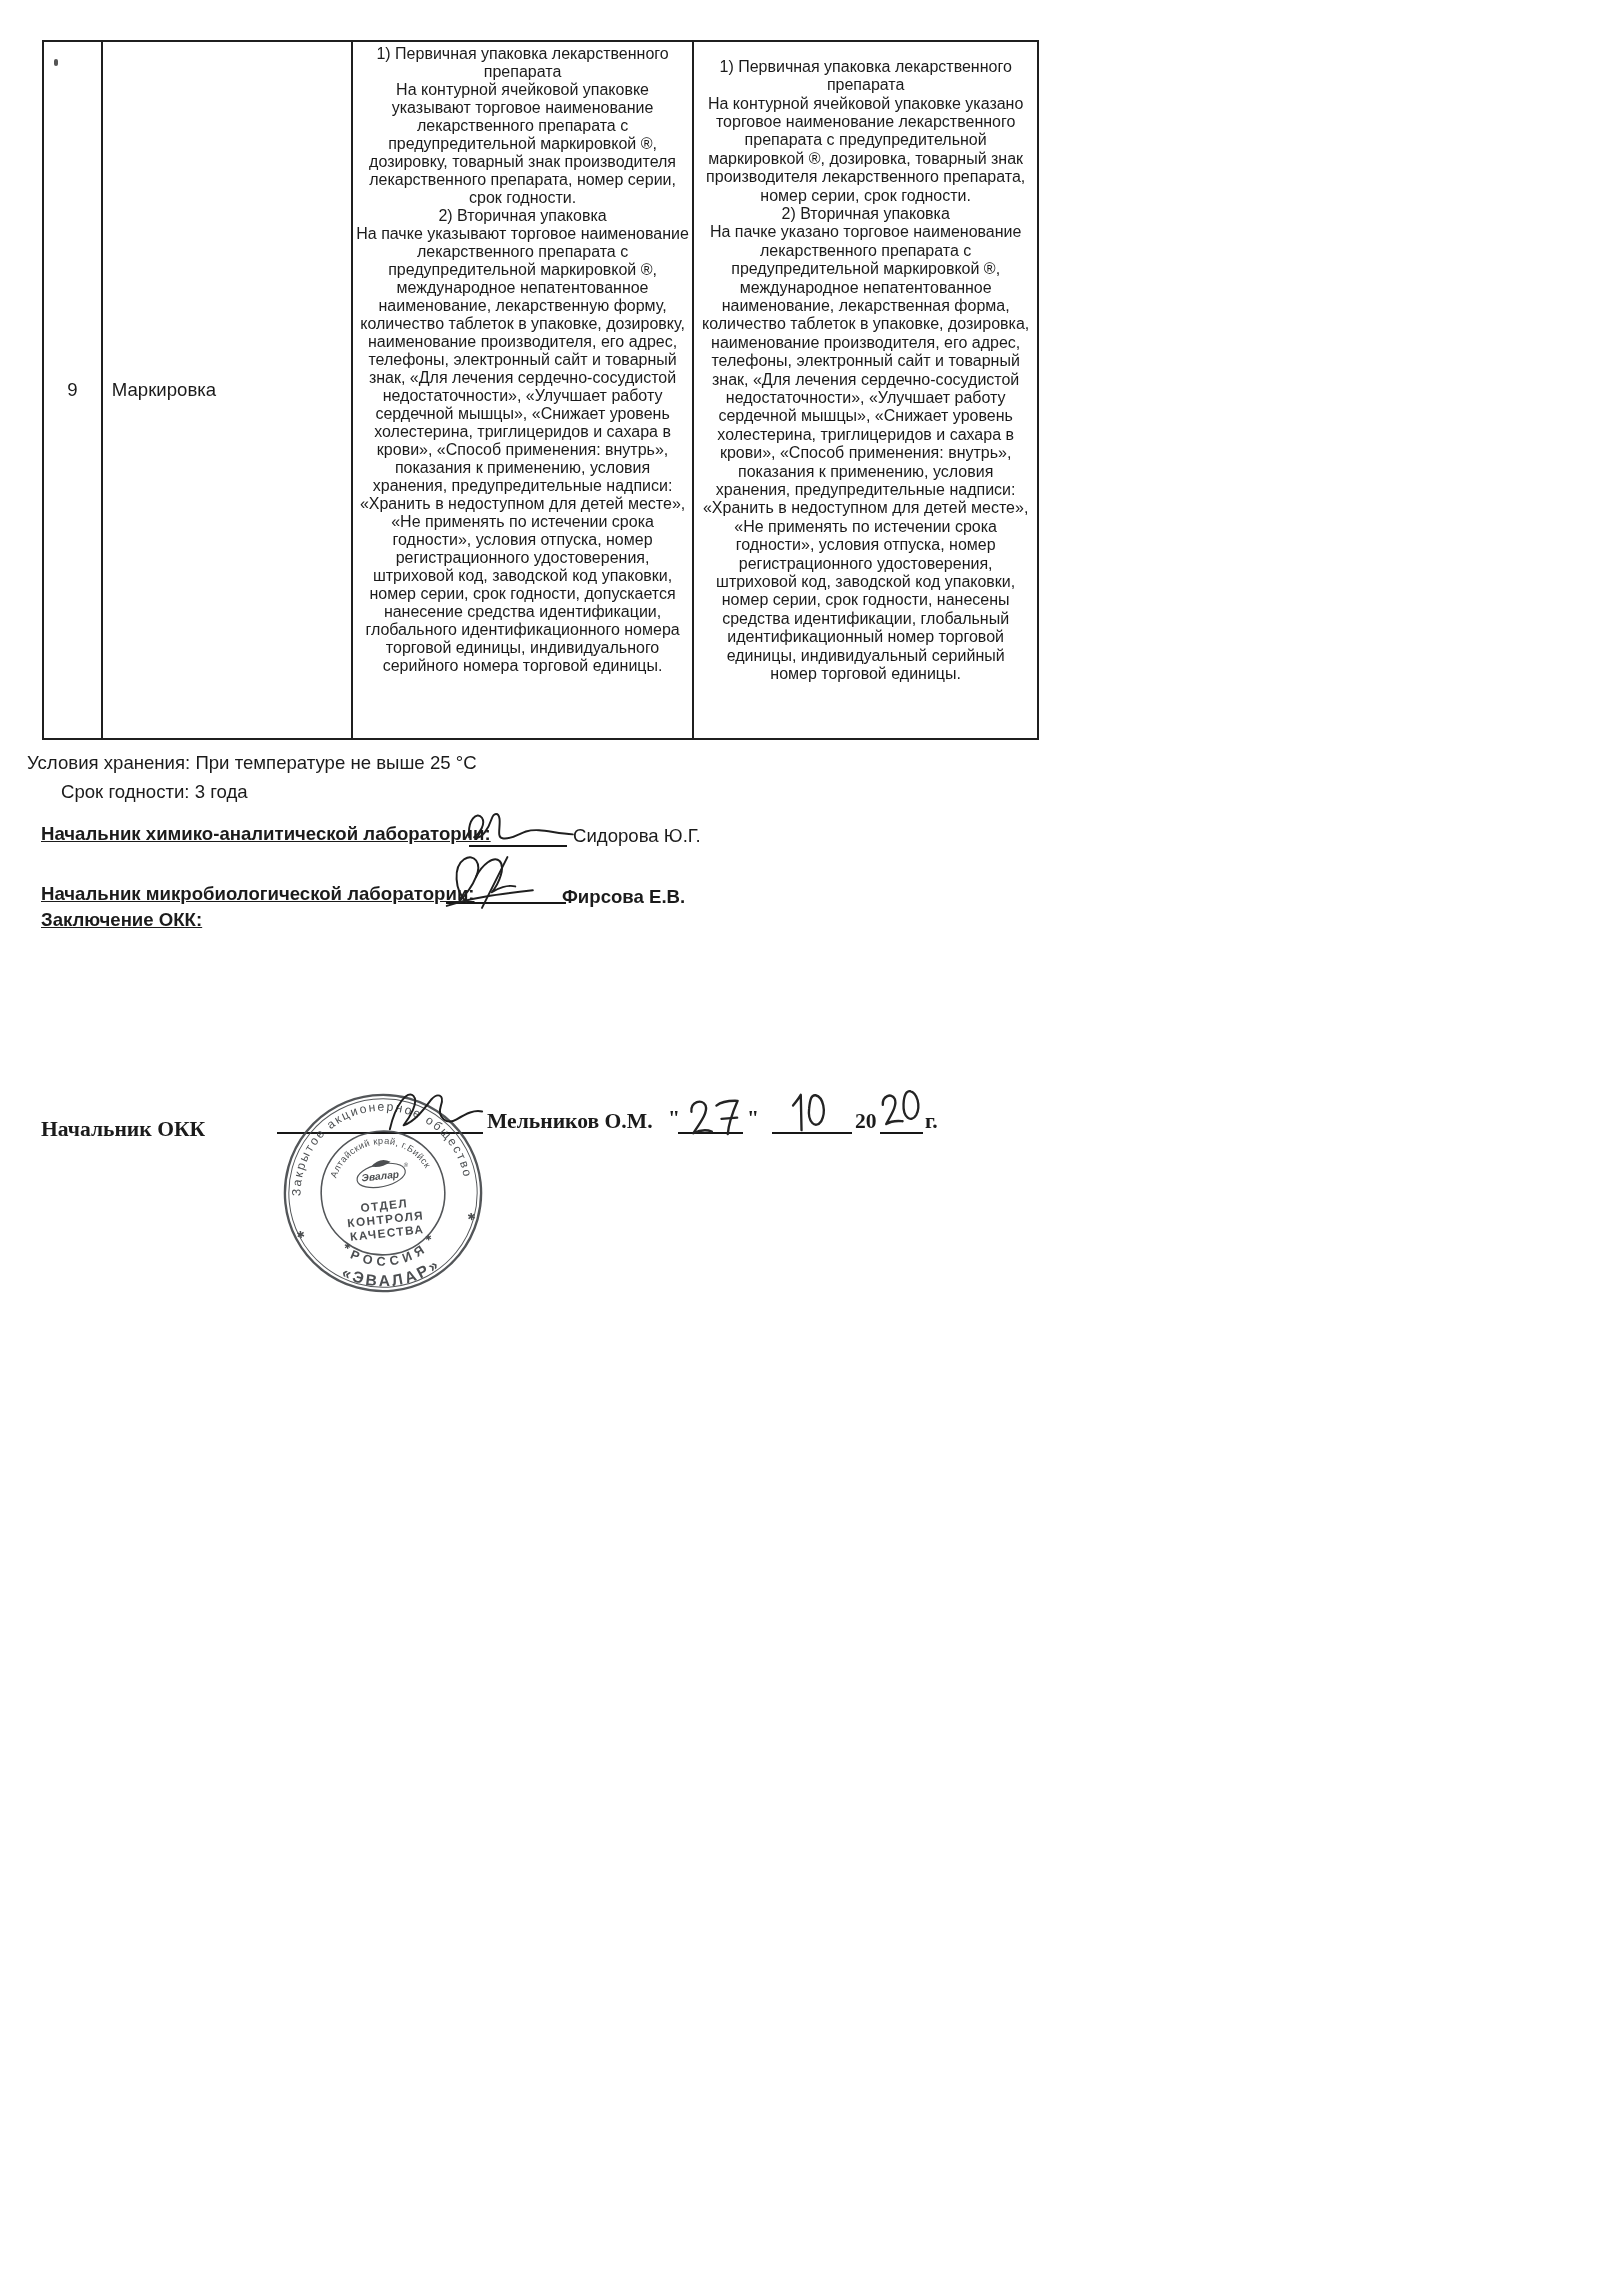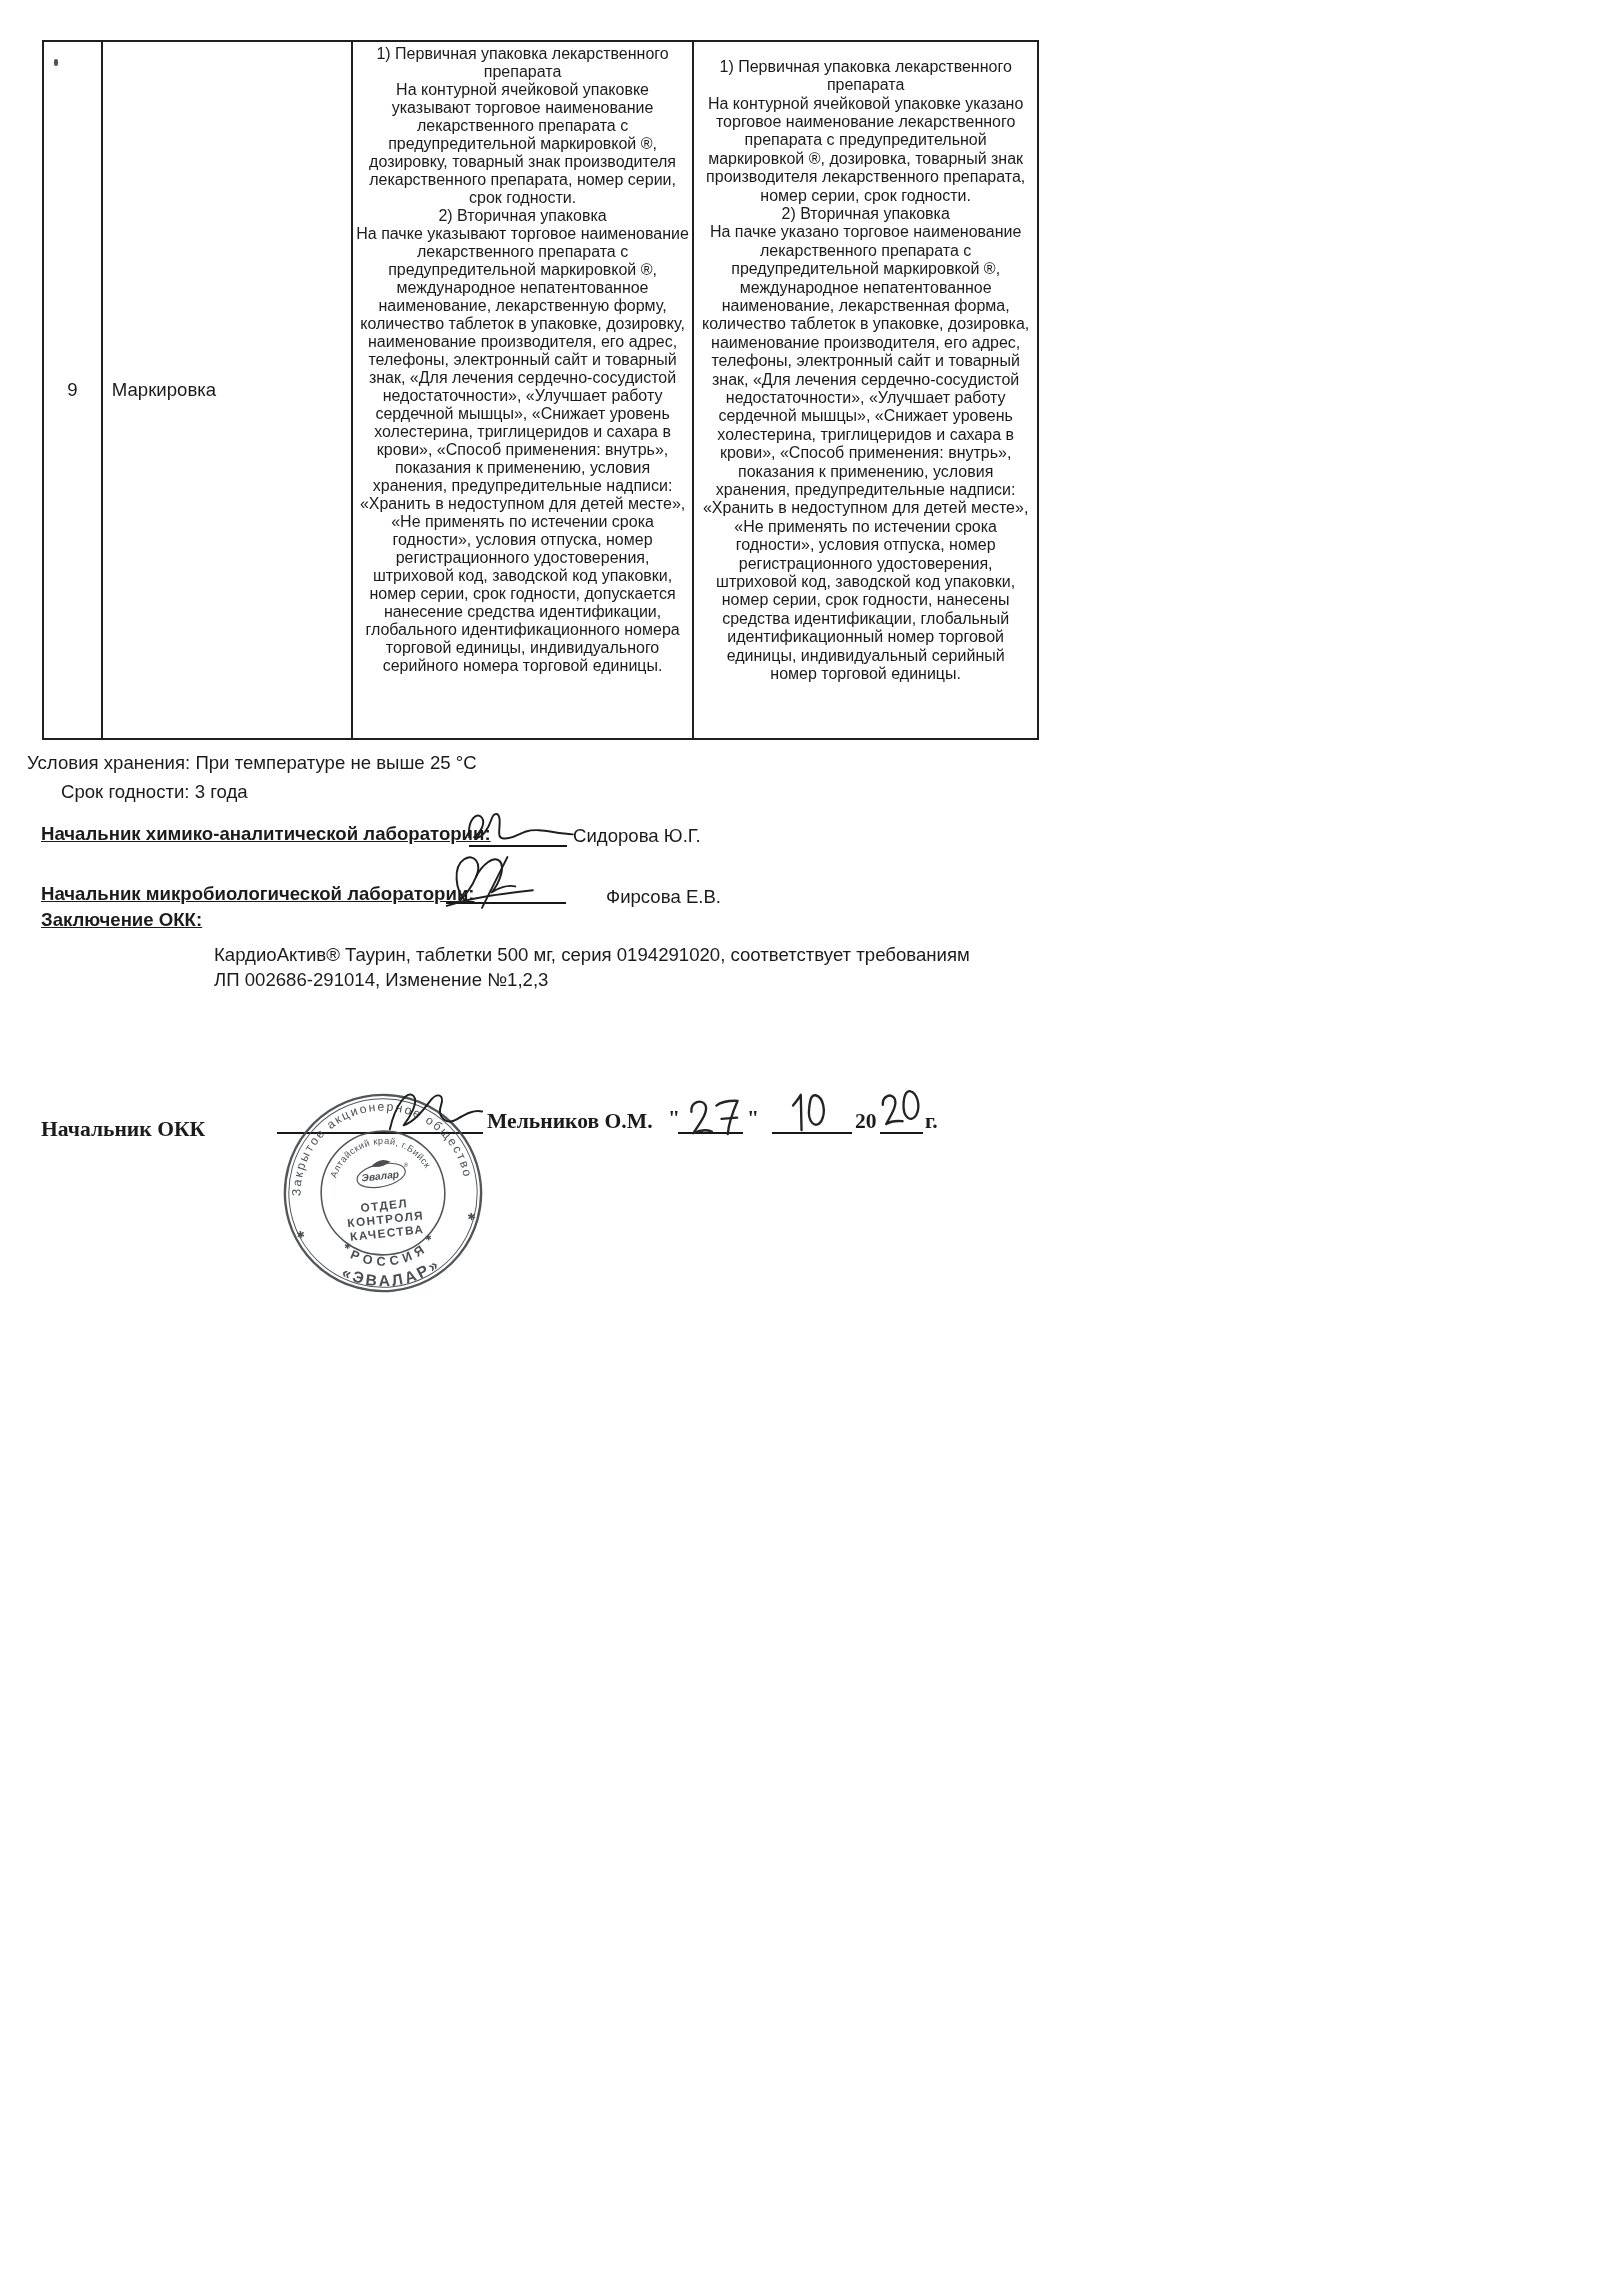--- a/index.html
+++ b/index.html
@@ -88,25 +88,23 @@
   <div class="abs t19" style="left:573px; top:825px;">Сидорова Ю.Г.</div>
 
   <div class="abs t19 bold-u" style="left:41px; top:883px;">Начальник микробиологической лаборатории:</div>
   <div class="uline" style="left:446px; top:902px; width:120px;"></div>
   <svg class="sig abs" style="left:439px; top:851px;" width="129" height="63" viewBox="0 0 132 64">
     <path d="M28,52 C16,40 14,16 26,8 C36,2 44,12 38,26 C34,36 26,46 20,52"></path>
     <path d="M38,26 C44,14 56,4 62,10 C68,16 62,32 54,42 C60,38 70,34 78,36"></path>
     <path d="M8,56 C30,48 60,44 96,40"></path>
     <path d="M70,6 L44,58"></path>
   </svg>
-  <div class="abs t19" style="left:606px; top:886px;">Фирсова Е.В.</div>
+  <div class="abs t19" style="left:562px; top:886px;font-weight:bold;">Фирсова Е.В.</div>
 
   <div class="abs t19 bold-u" style="left:41px; top:909px;">Заключение ОКК:</div>
-  <div class="abs t19 pre" style="left:214px; top:943px; width:765px; line-height:24.5px;">КардиоАктив® Таурин, таблетки 500 мг, серия 0194291020, соответствует требованиям
-ЛП 002686-291014, Изменение №1,2,3</div>
 
   <div class="abs serif-b" style="left:41px; top:1109px;margin-top:8px;">Начальник ОКК</div>
   <div class="uline" style="left:277px; top:1132px; width:206px;"></div>
   <div class="abs serif-b" style="left:487px; top:1109px;text-align:right;">Мельников О.М.</div>
 
   <div class="abs serif-b" style="left:668px; top:1106px;">"</div>
   <div class="uline" style="left:678px; top:1132px; width:65px;"></div>
   <svg class="hand abs" style="left:684px; top:1094px; transform:rotate(-5deg);" width="63" height="47" viewBox="0 0 64 48">
     <path d="M8,16 C8,6 20,3 23,11 C25,18 16,28 8,38 C16,35 23,36 27,38"></path>
     <path d="M34,12 C40,8 48,8 56,9 C50,20 45,30 43,42"></path>

